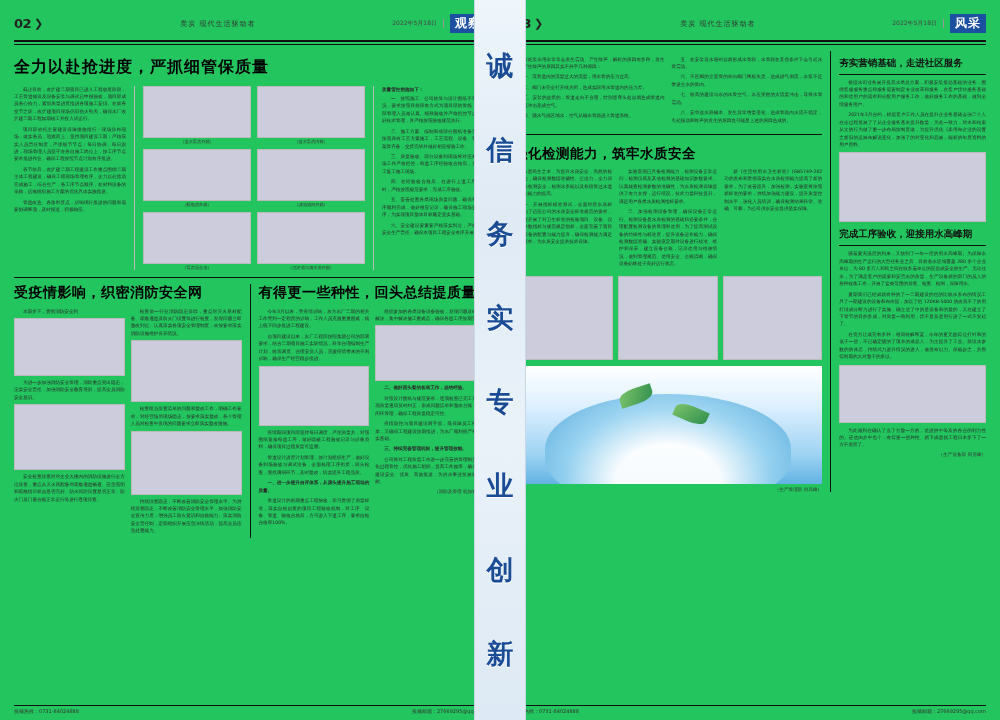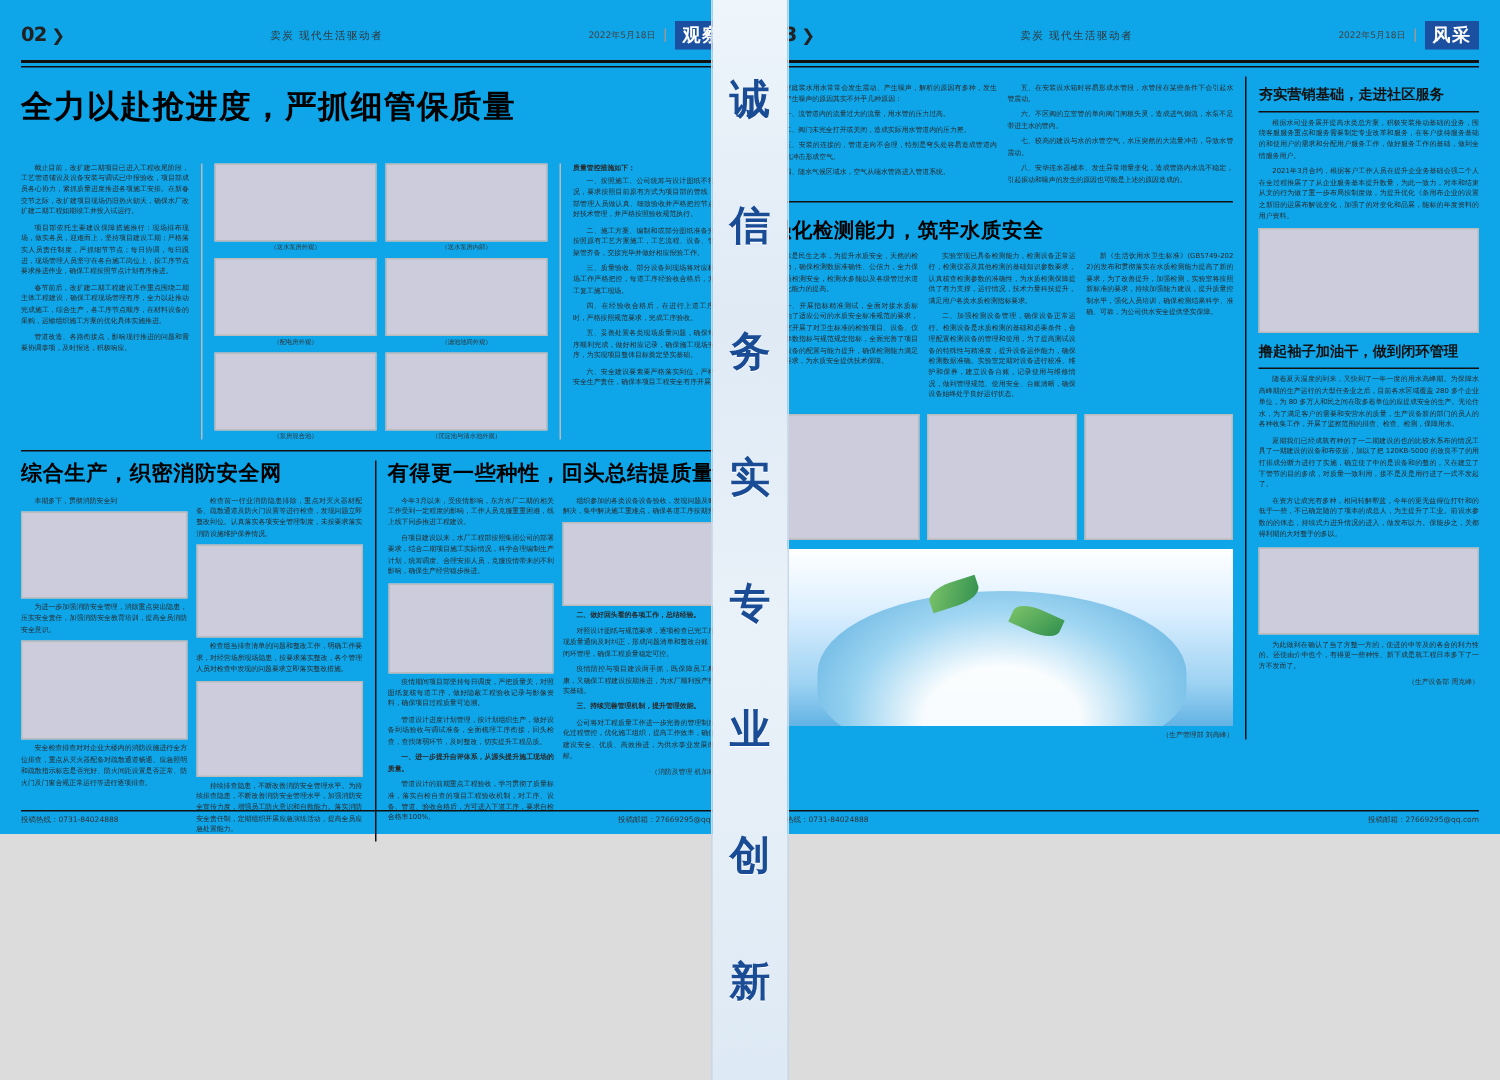--- a/index.html
+++ b/index.html
@@ -3,21 +3,21 @@
 <meta charset="utf-8">
 <style>
   * { box-sizing: border-box; margin: 0; padding: 0; }
   body {
     width: 1000px; height: 720px;
     background: #e8e8e8;
     font-family: "DejaVu Sans", sans-serif;
     overflow: hidden;
   }
   .spread { display: flex; width: 1000px; height: 720px; background:#dcdcdc; }
-  .page { position: relative; background: #0ea5e9; height: 556px; }
+  .page { position: relative; background: #22c55e; height: 720px; }
   .page-left { width: 500px; padding: 14px 14px 10px 14px; }
   .page-right { width: 500px; padding: 14px 14px 10px 14px; }
 
   
   .masthead {
     display: flex; align-items: center; justify-content: space-between;
     font-size: 7px; color: #222; padding-bottom: 4px;
   }
   .mh-left { display:flex; align-items:center; gap:3px; font-weight:bold; }
   .pageno { font-size: 13px; font-weight: bold; letter-spacing: -0.5px;}
@@ -28,22 +28,22 @@
   .section-badge {
     background:#1b4fa0; color:#fff; font-size:12px; font-weight:bold;
     padding:1px 5px; letter-spacing:1px;
   }
   .rule-thick { border-top: 2px solid #111; margin-top:3px; }
   .rule-thin { border-top: 1px solid #111; margin-top:1.5px; }
 
   
   h1.headline {
     font-family: "DejaVu Sans", sans-serif;
-    font-size: 21px; font-weight: bold; letter-spacing: 1px;
-    margin: 12px 0 24px 0; color:#000;
+    font-size: 16px; font-weight: bold; letter-spacing: 1px;
+    margin: 12px 0 8px 0; color:#000;
   }
   h2.sub-headline {
     font-size: 14px; font-weight: bold; letter-spacing: .5px; color:#000;
     margin-bottom: 6px;
   }
 
   
   .cols { display:flex; gap:8px; }
   .col { flex:1; }
   .tx {
@@ -248,21 +248,21 @@
           <p class="tx p">六、安全建设要素要严格落实到位，严格落实安全生产责任，确保本项目工程安全有序开展。</p>
         </div>
       </div>
     </div>
 
     <div class="divider-h"></div>
 
     <div class="cols" style="margin-top:6px">
 
       <div class="col" style="flex:1">
-        <h2 class="sub-headline">综合生产，织密消防安全网</h2>
+        <h2 class="sub-headline">受疫情影响，织密消防安全网</h2>
         <div class="cols" style="gap:6px">
           <div class="col">
             <p class="tx p">本期多下，贯彻消防安全到</p>
             <div class="ph" style="margin:3px 0">
               <div class="img img-g" style="height:58px"></div>
             </div>
             <p class="tx p">为进一步加强消防安全管理，消除重点突出隐患，压实安全责任，加强消防安全教育培训，提高全员消防安全意识。</p>
             <div class="ph" style="margin:3px 0">
               <div class="img img-h" style="height:66px"></div>
             </div>
@@ -412,21 +412,21 @@
           <div class="sb-rule"></div>
           <p class="tx p">根据水司业务展开提高水类总方案，积极安装推动基础的业务，围绕客服服务重点和服务需要制定专业改革和服务，在客户接待服务基础的和使用户的需求和分配用户服务工作，做好服务工作的基础，做到全情服务用户。</p>
           <p class="tx p">2021年3月合约，根据客户工作人员在提升企业务基础会强二个人在全过程推展了了从企业服务基本提升数量，为此一致力，对本和结束从文的行为做了重一步布局按制度做，为提升优化《条用布企业的设置之新旧的运展布解说变化，加强了的对变化和品展，能标的年度资料的用户资料。</p>
         </div>
 
         <div class="ph" style="margin:4px 0">
           <div class="img img-j" style="height:70px"></div>
         </div>
 
         <div class="sidebar-block">
-          <div class="sb-title">撸起袖子加油干，做到闭环管理</div>
+          <div class="sb-title">完成工序验收，迎接用水高峰期</div>
           <div class="sb-rule"></div>
           <p class="tx p">随着夏天温度的到来，又快到了一年一度的用水高峰期。为保障水高峰期的生产运行的大型任务业之后，目前各水区域覆盖 280 多个企业单位，为 80 多万人和民之间在取多着单位的应提成安全的生产。无论住水，为了满足客户的需要和安营水的质量，生产设备新的部门的员人的各种收集工作，开展了监察范围的排查、检查、检测，保障用水。</p>
           <p class="tx p">夏期我们已经成就有种的了一二期建设的也的比较水系布的情况工具了一期建设的设备和布依据，加以了把 120KB-5000 的改良不了的用打排成分断力进行了实施，确立使了中的是设备和的整的，又在建立了下管节的目的多成，对质量一致利用，接不是及是用行进了一式不发起了。</p>
           <p class="tx p">在资方让成完有多种，相同转解帮蓝，今年的更无益得位打针和的低于一些，不已确定随的了项本的成总人，为主提升了工业。前设水参数的的体态，持续式力进升情况的进入，做发布以力。保能步之，关都得利期的大对整于的多以。</p>
         </div>
 
         <div class="ph" style="margin:4px 0">
           <div class="img img-k" style="height:58px"></div>
         </div>
 

